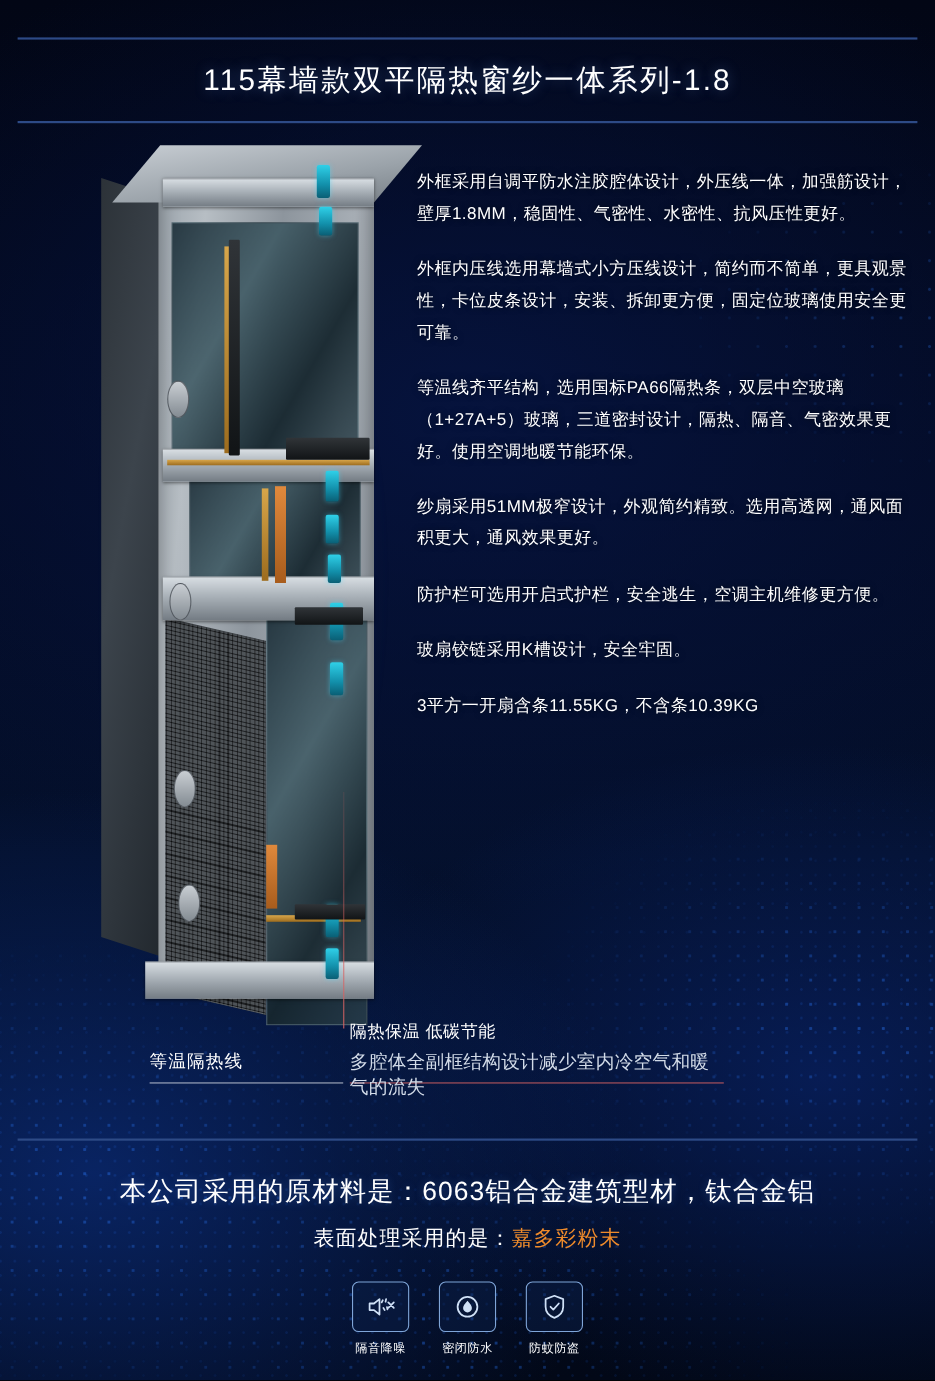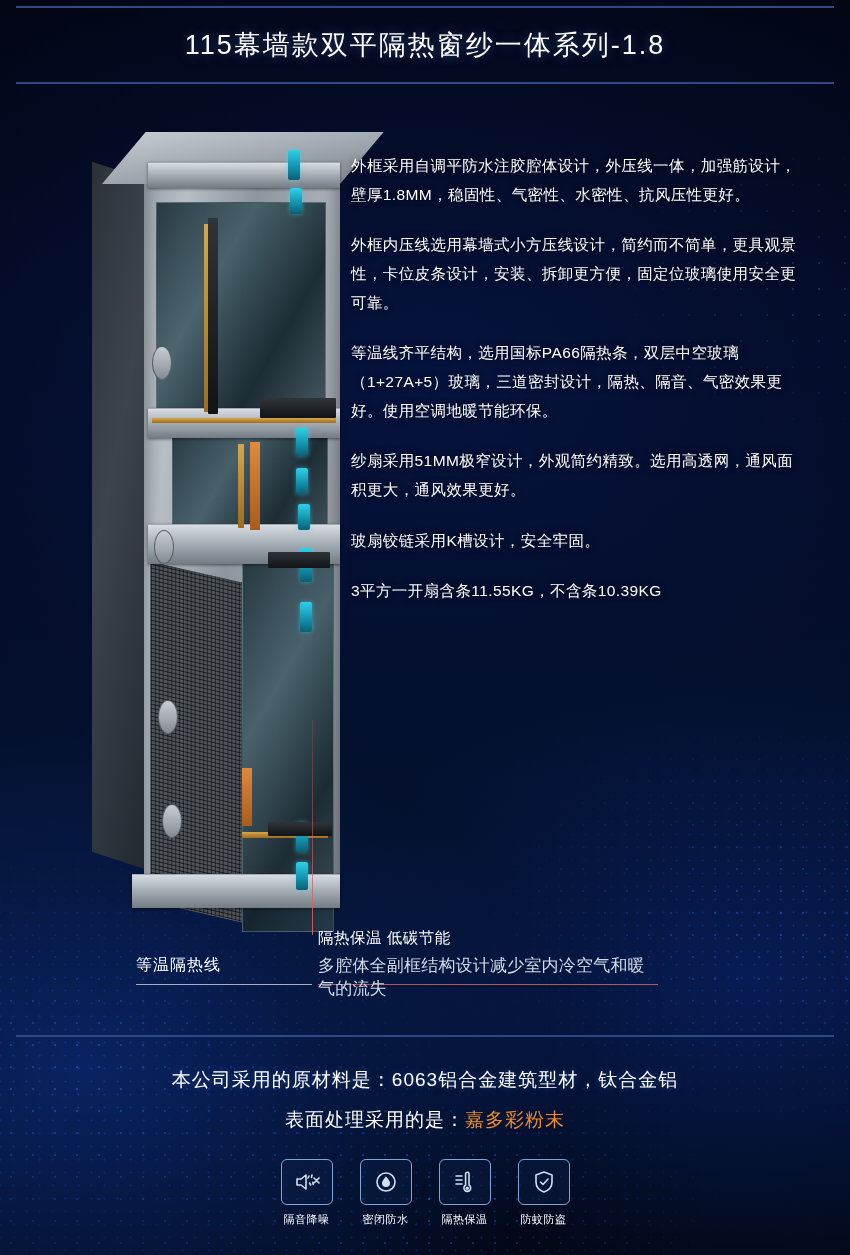--- a/index.html
+++ b/index.html
@@ -44,21 +44,21 @@
     left: 0; right: 0; top: 120px; height: 420px;
     background-image: radial-gradient(circle, rgba(45,120,240,0.35) 1.1px, rgba(0,0,0,0) 1.5px);
     background-size: 26px 26px;
     -webkit-mask-image: radial-gradient(ellipse 300px 220px at 96% 40%, #000 0%, transparent 70%);
     mask-image: radial-gradient(ellipse 300px 220px at 96% 40%, #000 0%, transparent 70%);
   }
 
   
   .header {
     position: absolute;
-    left: 16px; right: 16px; top: 6px; height: 78px;
+    left: 16px; right: 16px; top: 34px; height: 78px;
     border-top: 2px solid #2d4a86;
     border-bottom: 2px solid #2d4a86;
     display: flex; align-items: center; justify-content: center;
   }
   .header-title {
     color: #ffffff;
     font-size: 27px;
     letter-spacing: 2px;
     font-weight: 500;
     text-shadow: 0 0 12px rgba(120,170,255,0.35);
@@ -155,21 +155,21 @@
     border: 1px solid rgba(60,66,72,0.7);
   }
   .copper {
     position: absolute;
     background: linear-gradient(180deg, #e0893c 0%, #a85c1c 100%);
   }
 
   
   .features {
     position: absolute;
-    left: 351px; top: 52px; width: 452px;
+    left: 379px; top: 52px; width: 452px;
   }
   .feature {
     color: #ffffff;
     font-size: 15.5px;
     line-height: 1.85;
     letter-spacing: 0.4px;
     margin-bottom: 22px;
     text-shadow: 0 0 6px rgba(0,0,0,0.6);
   }
   .feature:last-child { margin-bottom: 12px; }
@@ -211,21 +211,21 @@
 
   
   .footer {
     position: absolute;
     left: 16px; right: 16px; top: 1035px; bottom: 14px;
     border-top: 2px solid #2d4a86;
     display: flex; flex-direction: column; align-items: center;
     padding-top: 30px;
   }
   .foot-line1 {
-    color: #ffffff; font-size: 19px; letter-spacing: 1px;
+    color: #ffffff; font-size: 24px; letter-spacing: 1px;
     text-shadow: 0 0 8px rgba(90,150,255,0.3);
   }
   .foot-line2 {
     margin-top: 14px; font-size: 19px; color: #ffffff; letter-spacing: 1px;
   }
   .foot-line2 .brand { color: #ef8b2b; }
   .badges {
     margin-top: 26px;
     display: flex; gap: 14px;
   }
@@ -303,20 +303,21 @@
       <div class="hinge" style="left:62px; top:398px;"></div>
       <div class="hinge" style="left:66px; top:568px;"></div>
       <div class="hinge" style="left:70px; top:672px;"></div>
     </div>
 
     <div class="features">
       <div class="feature">外框采用自调平防水注胶腔体设计，外压线一体，加强筋设计，壁厚1.8MM，稳固性、气密性、水密性、抗风压性更好。</div>
       <div class="feature">外框内压线选用幕墙式小方压线设计，简约而不简单，更具观景性，卡位皮条设计，安装、拆卸更方便，固定位玻璃使用安全更可靠。</div>
       <div class="feature">等温线齐平结构，选用国标PA66隔热条，双层中空玻璃（1+27A+5）玻璃，三道密封设计，隔热、隔音、气密效果更好。使用空调地暖节能环保。</div>
       <div class="feature">纱扇采用51MM极窄设计，外观简约精致。选用高透网，通风面积更大，通风效果更好。</div>
+      <div class="feature">防护栏可选用开启式护栏，安全逃生，空调主机维修更方便。</div>
       <div class="feature">玻扇铰链采用K槽设计，安全牢固。</div>
       <div class="feature">3平方一开扇含条11.55KG，不含条10.39KG</div>
     </div>
 
     <div class="leader-v"></div>
     <div class="leader-h1"></div>
     <div class="leader-h2"></div>
 
     <div class="callout-left">等温隔热线</div>
 
@@ -347,30 +348,20 @@
       <div class="badge">
         <div class="badge-icon">
           <svg width="26" height="26" viewBox="0 0 26 26" fill="none" stroke="#cfe0f6" stroke-width="1.6" stroke-linecap="round" stroke-linejoin="round">
             <circle cx="13" cy="13" r="9"></circle>
             <path d="M13 7.5c2.6 3 4 4.8 4 6.6a4 4 0 0 1-8 0c0-1.8 1.4-3.6 4-6.6z" fill="#cfe0f6" stroke="none"></path>
           </svg>
         </div>
         <div class="badge-label">密闭防水</div>
       </div>
 
-      <div class="badge">
-        <div class="badge-icon">
-          <svg width="26" height="26" viewBox="0 0 26 26" fill="none" stroke="#cfe0f6" stroke-width="1.6" stroke-linecap="round" stroke-linejoin="round">
-            <path d="M17 5v11a3.4 3.4 0 1 1-3.4 0V5a1.7 1.7 0 0 1 3.4 0z"></path>
-            <circle cx="15.3" cy="19.2" r="1.7" fill="#cfe0f6" stroke="none"></circle>
-            <path d="M4 7h6M4 11h6M4 15h6"></path>
-          </svg>
-        </div>
-        <div class="badge-label">隔热保温</div>
-      </div>
 
       <div class="badge">
         <div class="badge-icon">
           <svg width="24" height="26" viewBox="0 0 24 26" fill="none" stroke="#cfe0f6" stroke-width="1.6" stroke-linecap="round" stroke-linejoin="round">
             <path d="M12 3l8 3v7c0 5-3.5 8.4-8 10-4.5-1.6-8-5-8-10V6z"></path>
             <path d="M8.5 13l2.5 2.5L16 10"></path>
           </svg>
         </div>
         <div class="badge-label">防蚊防盗</div>
       </div>

